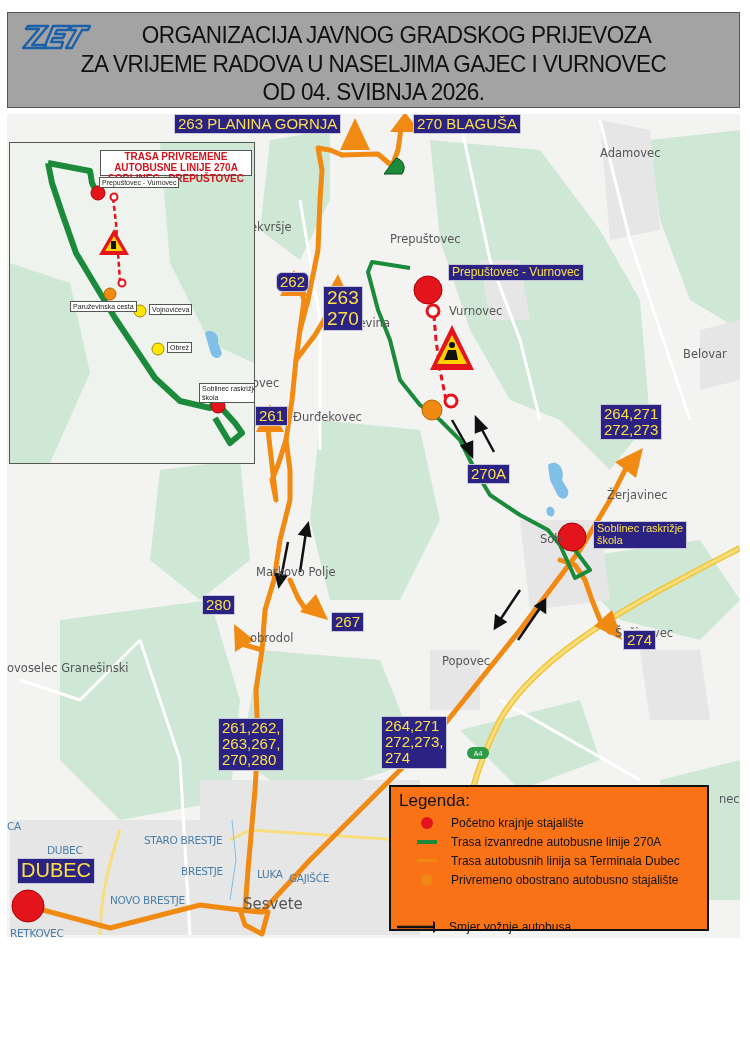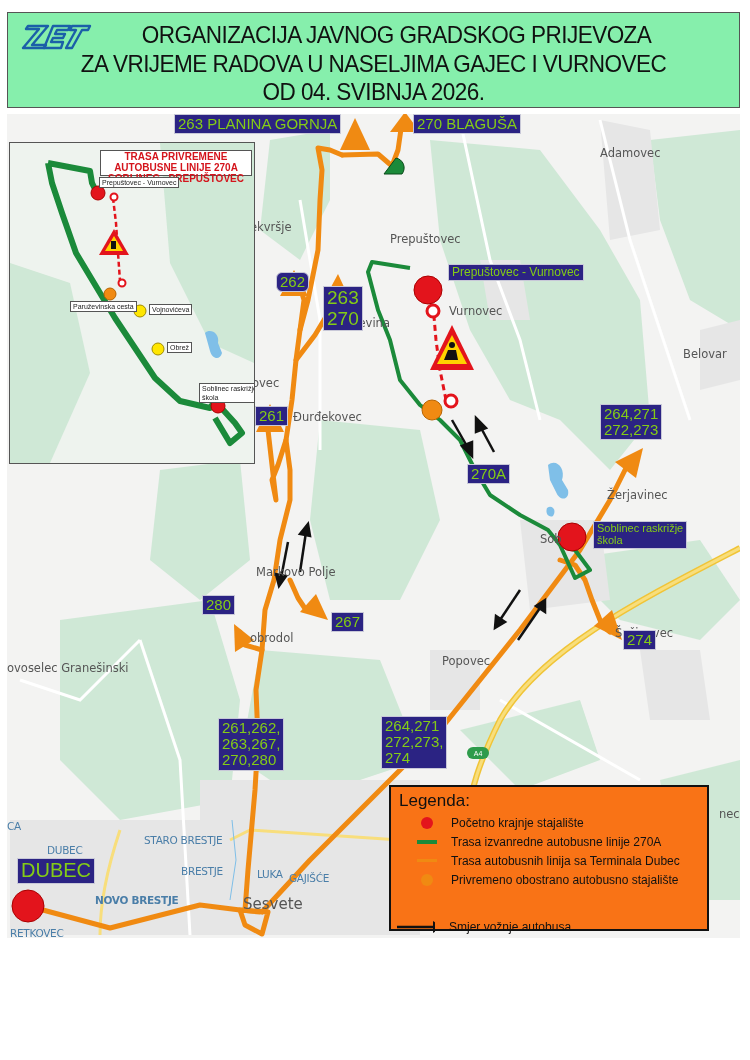--- a/index.html
+++ b/index.html
@@ -1,22 +1,22 @@
 <!DOCTYPE html>
 <html><head>
 <meta charset="utf-8">
 <style>
   html, body { margin:0; padding:0; background:#ffffff; }
   body { width:750px; height:1060px; position:relative; overflow:hidden; font-family:"Liberation Sans", sans-serif; }
-  .title-box { position:absolute; left:7px; top:12px; width:733px; height:96px; border:1px solid #555; background:#86efac; box-sizing:border-box;padding-left:40px; }
+  .title-box { position:absolute; left:7px; top:12px; width:733px; height:96px; border:1px solid #555; background:#a3a3a3; box-sizing:border-box;padding-left:40px; }
   .title-line { position:absolute; left:0; width:100%; text-align:center; font-family:"Liberation Sans", sans-serif; font-size:24.5px; color:#111; letter-spacing:-0.6px; line-height:28px; transform:scaleX(0.92); transform-origin:center; }
   .logo { position:absolute; left:12px; top:10px; width:72px; height:28px; }
   .map { position:absolute; left:7px; top:114px; width:733px; height:824px; overflow:hidden; background:#f3f3f2; }
   .map svg.base { position:absolute; left:0; top:0; }
-  .label { position:absolute; background:#2b2383; color:#84cc16; font-family:"Liberation Sans", sans-serif; line-height:1.08; padding:1px 3px; white-space:pre; border:1px solid #c8c8d8; }
+  .label { position:absolute; background:#2b2383; color:#fde047; font-family:"Liberation Sans", sans-serif; line-height:1.08; padding:1px 3px; white-space:pre; border:1px solid #c8c8d8; }
   .place { position:absolute; font-family:"DejaVu Sans", sans-serif; color:#555; font-size:11.5px; white-space:nowrap; }
   .place.blue { color:#4a7ea8; font-size:10.5px; letter-spacing:-0.3px; }
   .inset { position:absolute; left:9px; top:142px; width:244px; height:320px; border:1px solid #555; background:#eef3ef; overflow:hidden; }
   .inset-title { position:absolute; left:90px; top:7px; width:150px; height:24px; background:#fff; border:1px solid #555; color:#d4141c; font-weight:bold; font-size:10px; line-height:11px; text-align:center; }
   .inset-lbl { position:absolute; background:#fff; border:1px solid #555; color:#222; font-size:7px; padding:0 2px; line-height:9px; white-space:pre; }
   .legend { position:absolute; left:389px; top:785px; width:320px; height:146px; background:#f97316; border:2px solid #111; box-sizing:border-box; }
   .legend-title { position:absolute; left:8px; top:4px; font-size:17px; color:#111; }
   .legend-row { position:absolute; left:0; width:100%; height:18px; }
   .legend-sym { position:absolute; left:14px; top:0; width:40px; height:18px; }
   .legend-text { position:absolute; left:60px; top:2px; font-size:12px; color:#111; white-space:nowrap; }
@@ -175,25 +175,25 @@
   <span class="place" style="left:249px; top:451px;">Markovo Polje</span>
   <span class="place" style="left:243px; top:517px;">obrodol</span>
   <span class="place" style="left:435px; top:540px;">Popovec</span>
   <span class="place" style="left:608px; top:512px;">Šašinovec</span>
   <span class="place" style="left:0px; top:547px;">ovoselec Granešinski</span>
   <span class="place blue" style="left:0px; top:706px;">CA</span>
   <span class="place blue" style="left:40px; top:730px;">DUBEC</span>
   <span class="place blue" style="left:137px; top:720px;">STARO BRESTJE</span>
   <span class="place blue" style="left:174px; top:751px;">BRESTJE</span>
   <span class="place blue" style="left:226px; top:754px;padding-left:24px;">LUKA</span>
-  <span class="place blue" style="left:88px; top:780px;font-weight:bold;">NOVO BRESTJE</span>
+  <span class="place blue" style="left:103px; top:780px;">NOVO BRESTJE</span>
   <span class="place" style="left:236px; top:781px; font-size:15px;">Sesvete</span>
   <span class="place blue" style="left:282px; top:758px;">GAJIŠĆE</span>
   <span class="place blue" style="left:3px; top:813px;">RETKOVEC</span>
-  <span class="place" style="left:712px; top:693px;">nec</span>
+  <span class="place" style="left:712px; top:678px;">nec</span>
 
   <div class="label" style="left:167px; top:0px; font-size:15px;">263 PLANINA GORNJA</div>
   <div class="label" style="left:406px; top:0px; font-size:15px;">270 BLAGUŠA</div>
   <div class="label" style="left:269px; top:158px; font-size:15px;border-radius:6px;">262</div>
   <div class="label" style="left:316px; top:172px; font-size:19px;">263
 270</div>
   <div class="label" style="left:248px; top:292px; font-size:15px;">261</div>
   <div class="label" style="left:460px; top:350px; font-size:15px;">270A</div>
   <div class="label" style="left:593px; top:290px; font-size:15px;">264,271
 272,273</div>

